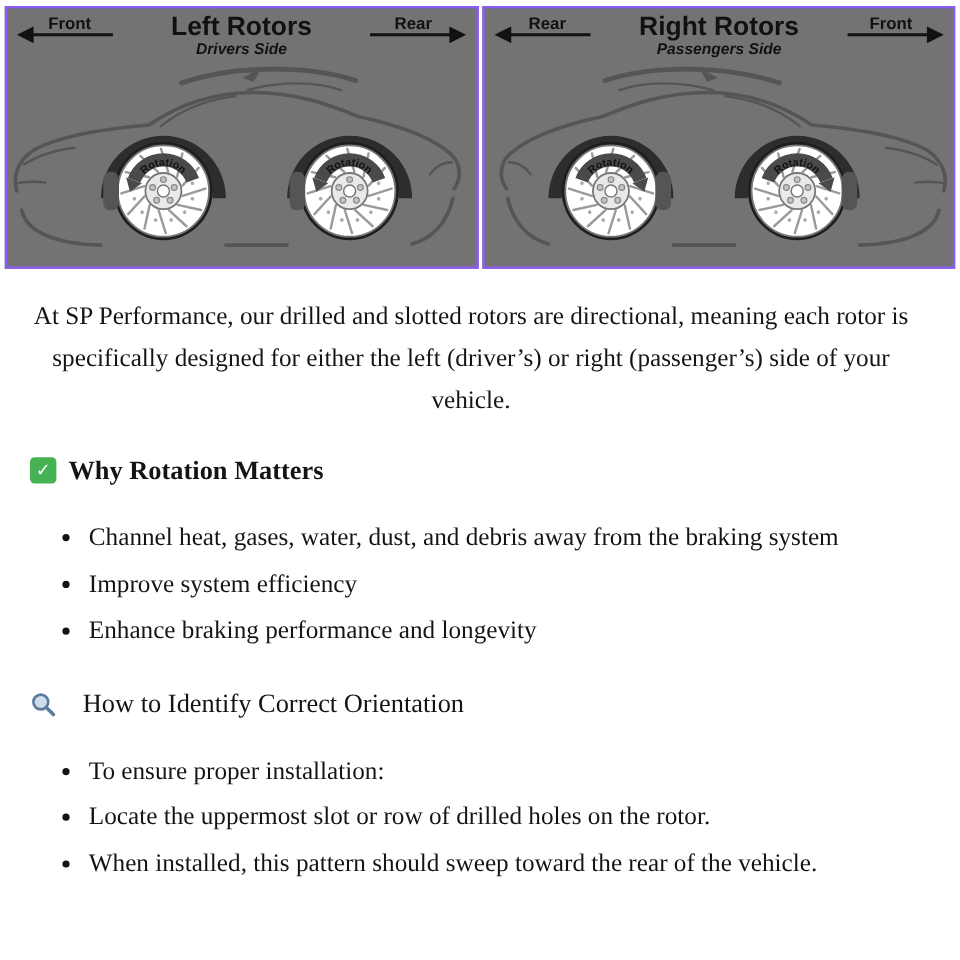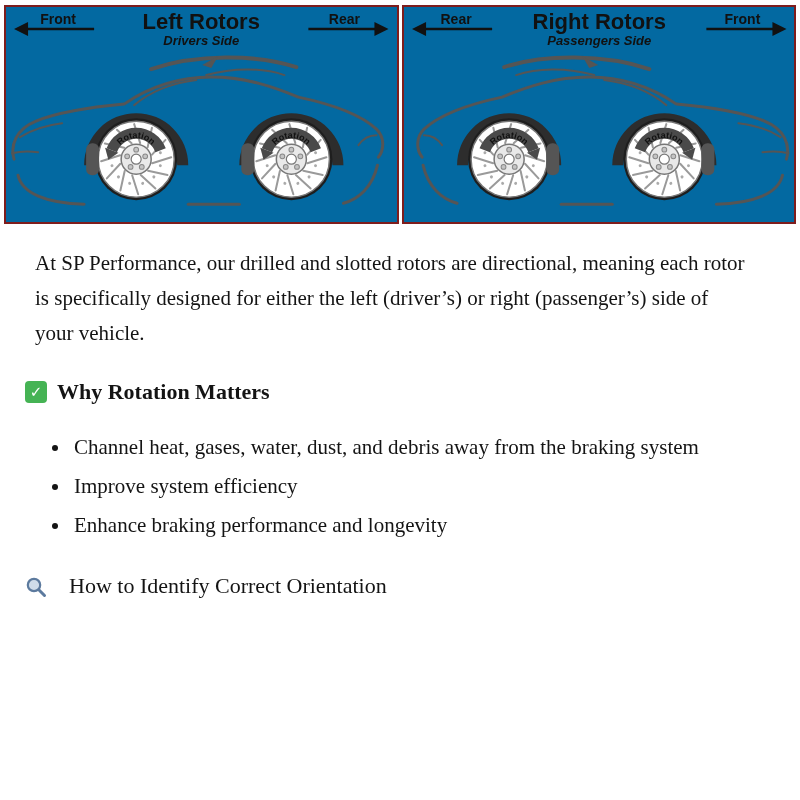--- a/index.html
+++ b/index.html
@@ -3,31 +3,31 @@
 <meta charset="utf-8">
 <style>
   html,body{margin:0;padding:0;background:#fff;}
   body{
     width:800px;
     font-family:"Liberation Serif", serif;
     color:#141414;
   }
   
   .diagram{display:flex;padding:5px 4px 0 4px;}
-  .panel{flex:1;border:2px solid #7f1d1d;background:#0369a1;}
+  .panel{flex:1;border:2px solid #8b5cf6;background:#737373;}
   .panel + .panel{margin-left:3px;}
   .panel svg{display:block;width:100%;height:auto;}
   .panel svg text{font-family:"Liberation Sans", sans-serif;fill:#111;}
   .hdr-label{font-size:14px;font-weight:bold;}
   .hdr-title{font-size:22px;font-weight:bold;}
   .hdr-sub{font-size:13px;font-weight:bold;font-style:italic;}
   .rot-label{fill:#fff;font-weight:bold;font-size:9px;letter-spacing:.5px;}
   
   .content{padding:16px 40px 14px 25px;font-size:21px;line-height:1.65;max-width:735px;}
-  .intro{margin:6px 10px 20px;}
+  .intro{margin:6px 0 20px;text-align:center;}
   .heading-check{display:flex;align-items:center;gap:10px;font-weight:bold;font-size:22px;margin:24px 0 16px;}
   .check-icon{
     width:22px;height:22px;flex:0 0 22px;border-radius:4px;
     background:#45b354;color:#fff;
     display:flex;align-items:center;justify-content:center;
     font-size:15px;font-weight:bold;
     font-family:"DejaVu Sans", sans-serif;
   }
   .lead{margin:0 0 10px;}
   ul{margin:20px 0 22px;padding-left:46px;}
@@ -189,14 +189,19 @@
   </ul>
 
   <div class="heading-search">
     <svg class="magnifier" viewBox="0 0 22 22">
       <circle cx="9" cy="9" r="6.2" fill="#cfdcea" stroke="#5c7a9e" stroke-width="2.2"></circle>
       <line x1="13.8" y1="13.8" x2="19.5" y2="19.5" stroke="#5c7a9e" stroke-width="3" stroke-linecap="round"></line>
     </svg>
     <span>How to Identify Correct Orientation</span>
   </div>
 
+  <ul>
+    <li>To ensure proper installation:</li>
+    <li>Locate the uppermost slot or row of drilled holes on the rotor.</li>
+    <li>When installed, this pattern should sweep toward the rear of the vehicle.</li>
+  </ul>
 
 </div>
 
 </body></html>

